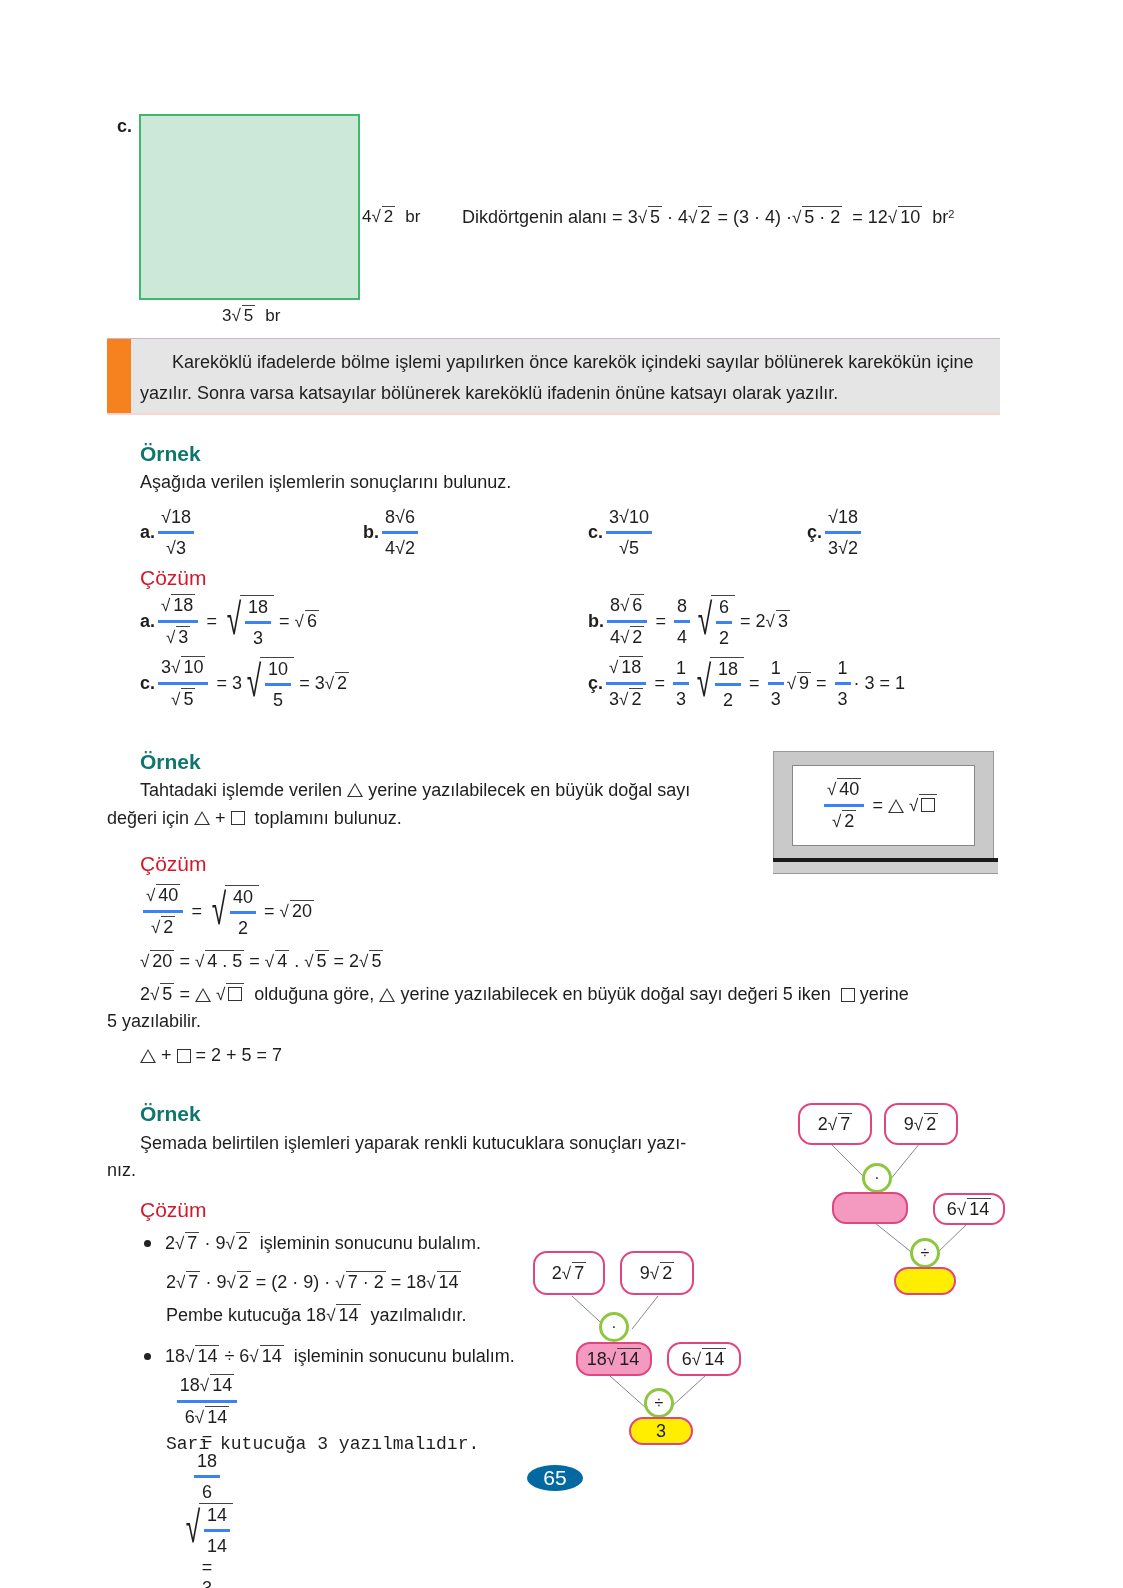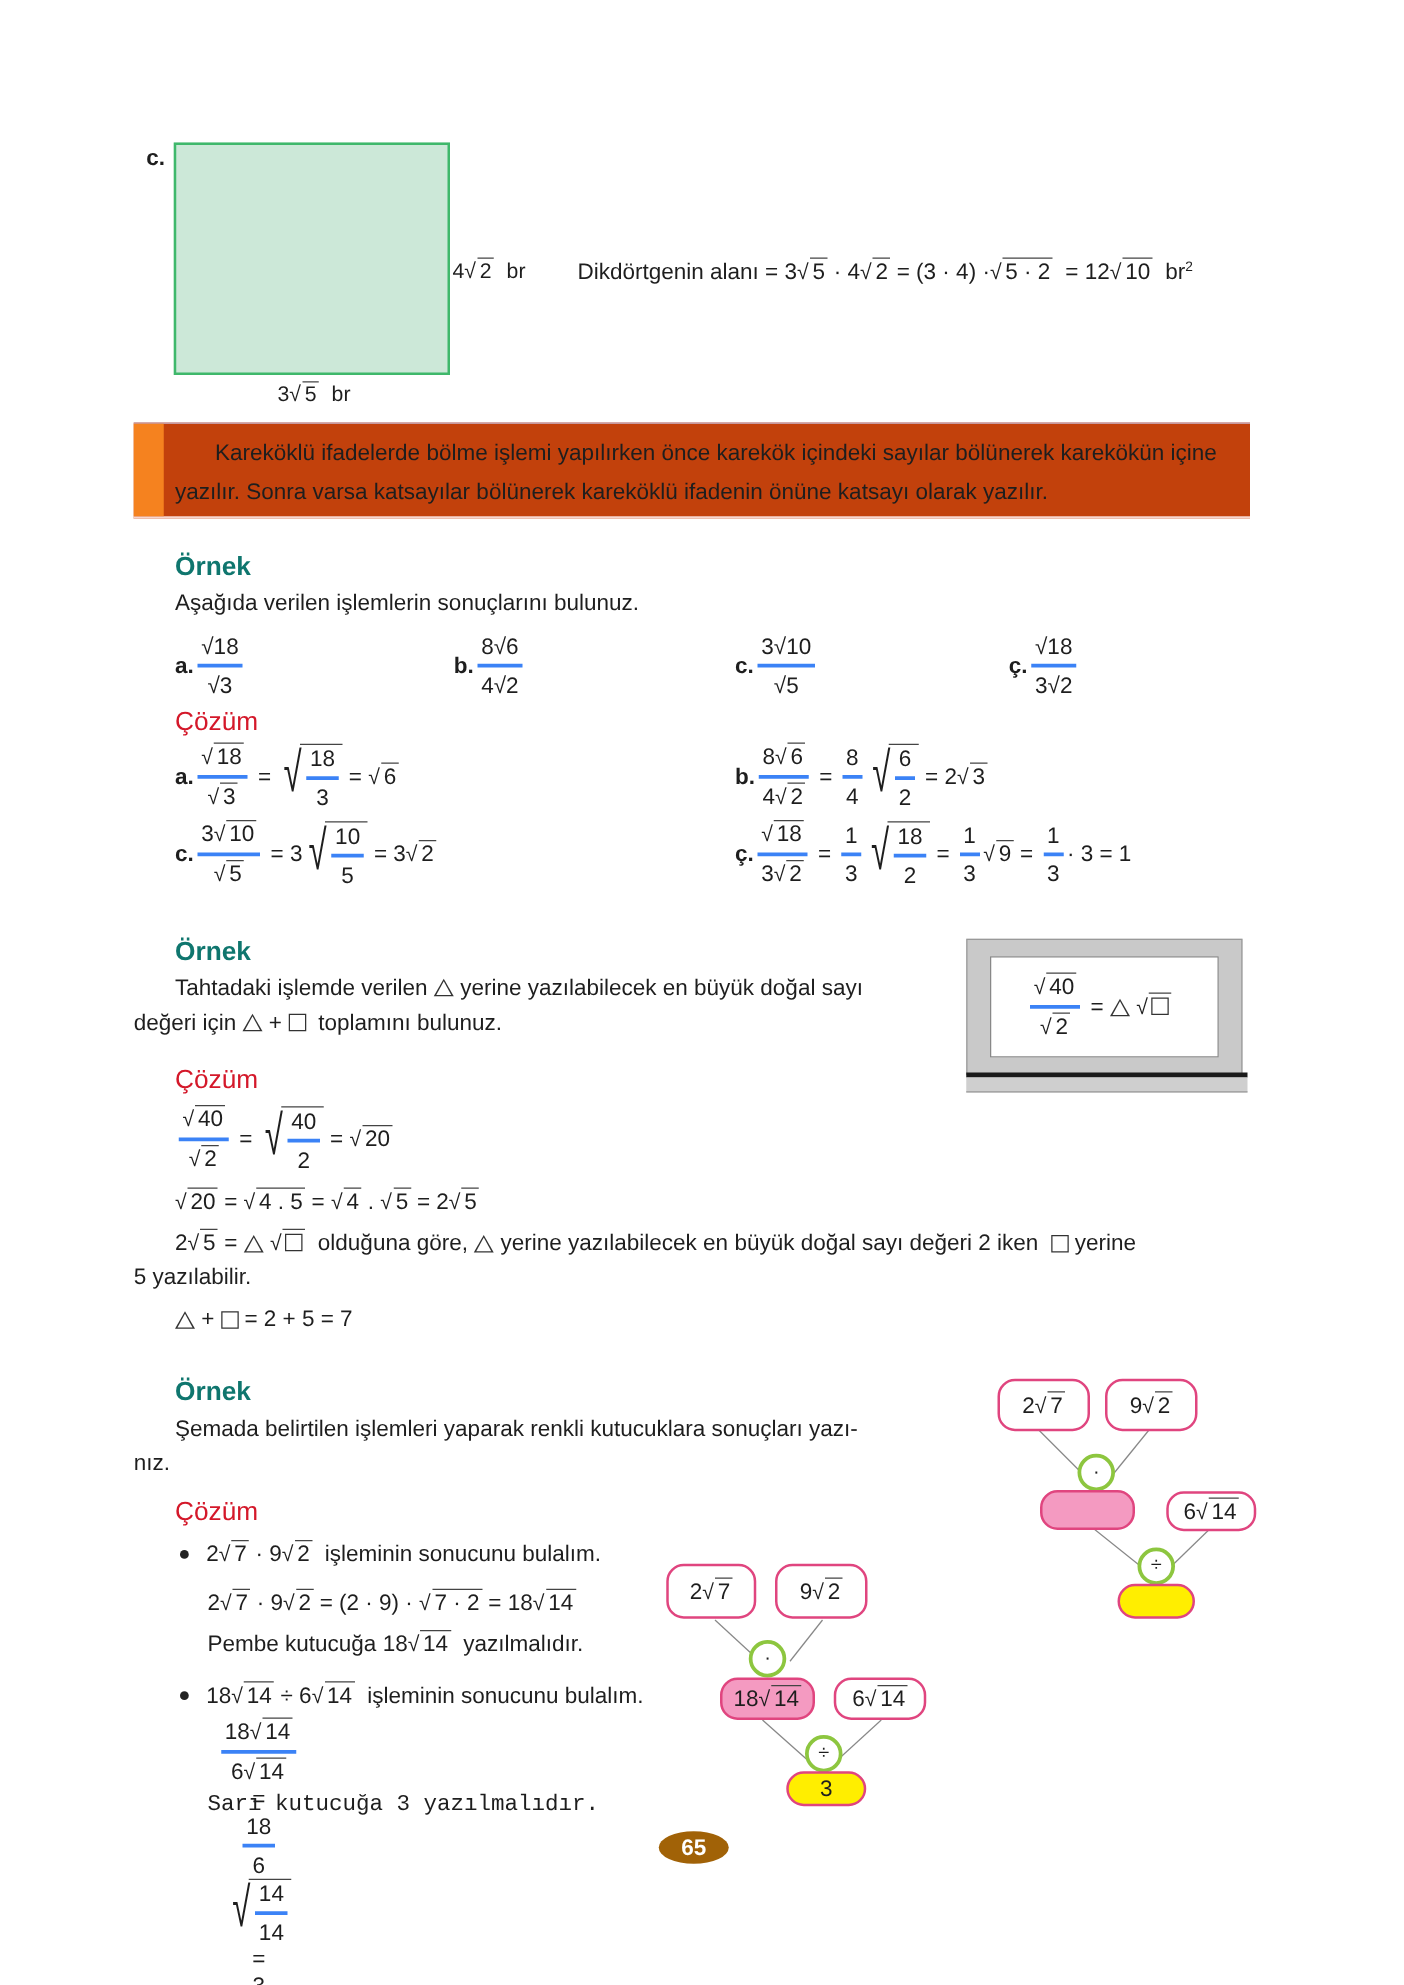--- a/index.html
+++ b/index.html
@@ -19,35 +19,35 @@
   .bigrad { display:inline-flex; align-items:stretch; vertical-align:middle; }
   .bigrad .bsym { font-size:44px; line-height:48px; transform:scaleX(0.6); margin-right:-6px; font-weight:200; }
   .bigrad .bunder { border-top:1px solid #444; display:inline-flex; align-items:center; padding-left:2px; }
   .row { display:flex; align-items:center; white-space:nowrap; }
   .tri { display:inline-block; width:0; height:0; border-left:8px solid transparent; border-right:8px solid transparent; border-bottom:14px solid #333; position:relative; vertical-align:-1px; }
   .tri::after { content:""; position:absolute; left:-6px; top:2px; border-left:6px solid transparent; border-right:6px solid transparent; border-bottom:11px solid #fff; }
   .sq { display:inline-block; width:12px; height:12px; border:1px solid #333; vertical-align:-1px; }
   
   .green-rect { left:139px; top:114px; width:217px; height:182px; background:#cce8d8; border:2px solid #3fb86b; }
   
-  .info-box { left:107px; top:338px; width:893px; height:74px; border-top:1px solid #c9b6cf; border-bottom:2px solid #f7d6cf; background:#c2410c; }
+  .info-box { left:107px; top:338px; width:893px; height:74px; border-top:1px solid #c9b6cf; border-bottom:2px solid #f7d6cf; background:#e5e5e5; }
   .info-bar { position:absolute; left:0; top:0; width:24px; height:100%; background:#f5821f; }
   .info-text { position:absolute; left:33px; top:8px; width:855px; line-height:31px; font-size:18px; }
   
   .board-outer { left:773px; top:751px; width:219px; height:107px; background:#c9c9c9; border:1px solid #999; }
   .board-inner { position:absolute; left:18px; top:13px; width:181px; height:79px; background:#fff; border:1px solid #888; }
   .board-ledge { left:773px; top:858px; width:225px; height:4px; background:#1a1a1a; }
   .board-ledge2 { left:773px; top:862px; width:225px; height:11px; background:#cfcfcf; border-bottom:1px solid #999; }
   
   .pill { position:absolute; border:2px solid #e0457f; border-radius:14px; background:#fff; display:flex; align-items:center; justify-content:center; font-size:18px; box-sizing:border-box; }
   .pill.pink { background:#f49ac1; border-color:#e0457f; }
   .pill.yellow { background:#ffee00; border-color:#e0457f; }
   .op { position:absolute; width:30px; height:30px; border:3px solid #8dc63f; border-radius:50%; background:#fff; box-sizing:border-box; display:flex; align-items:center; justify-content:center; font-size:16px; }
   svg.lines { position:absolute; left:0; top:0; pointer-events:none; }
-  .page-num { left:527px; top:1465px; width:56px; height:26px; background:#a16207; border-radius:50%; color:#fff; font-weight:bold; font-size:18px; display:flex; align-items:center; justify-content:center; }
+  .page-num { left:527px; top:1465px; width:56px; height:26px; background:#0369a1; border-radius:50%; color:#fff; font-weight:normal; font-size:21px; display:flex; align-items:center; justify-content:center; }
   .bullet { display:inline-block; width:7px; height:7px; background:#222; border-radius:50%; margin-right:14px; vertical-align:middle; }
 </style>
 </head>
 <body>
 
 <div class="abs lbl" style="left:117px;top:116px;font-size:18px;">c.</div>
 <div class="abs green-rect"></div>
 <div class="abs row" style="left:362px;top:207px;font-size:17px;">
   <span>4</span>
   <span class="rad"><span class="sym">√</span><span class="under">2</span></span>
@@ -253,21 +253,21 @@
   <span class="rad"><span class="sym">√</span><span class="under">4</span></span>&nbsp;.&nbsp;
   <span class="rad"><span class="sym">√</span><span class="under">5</span></span>&nbsp;=&nbsp;
   <span>2</span><span class="rad"><span class="sym">√</span><span class="under">5</span></span>
 </div>
 
 <div class="abs row" style="left:140px;top:984px;">
   <span>2</span><span class="rad"><span class="sym">√</span><span class="under">5</span></span>&nbsp;=&nbsp;
   <span class="tri"></span>&nbsp;<span class="rad"><span class="sym">√</span><span class="under"><span class="sq"></span></span></span>&nbsp;&nbsp;
   <span>olduğuna göre,</span>&nbsp;
   <span class="tri"></span>&nbsp;
-  <span>yerine yazılabilecek en büyük doğal sayı değeri 2 iken</span>&nbsp;&nbsp;
+  <span>yerine yazılabilecek en büyük doğal sayı değeri 5 iken</span>&nbsp;&nbsp;
   <span class="sq"></span>&nbsp;
   <span>yerine</span>
 </div>
 <div class="abs" style="left:107px;top:1011px;">5 yazılabilir.</div>
 
 <div class="abs row" style="left:140px;top:1045px;">
   <span class="tri"></span>&nbsp;+&nbsp;<span class="sq"></span>&nbsp;<span>= 2 + 5 = 7</span>
 </div>
 
 <div class="abs heading-bold" style="left:140px;top:1102px;">Örnek</div>

